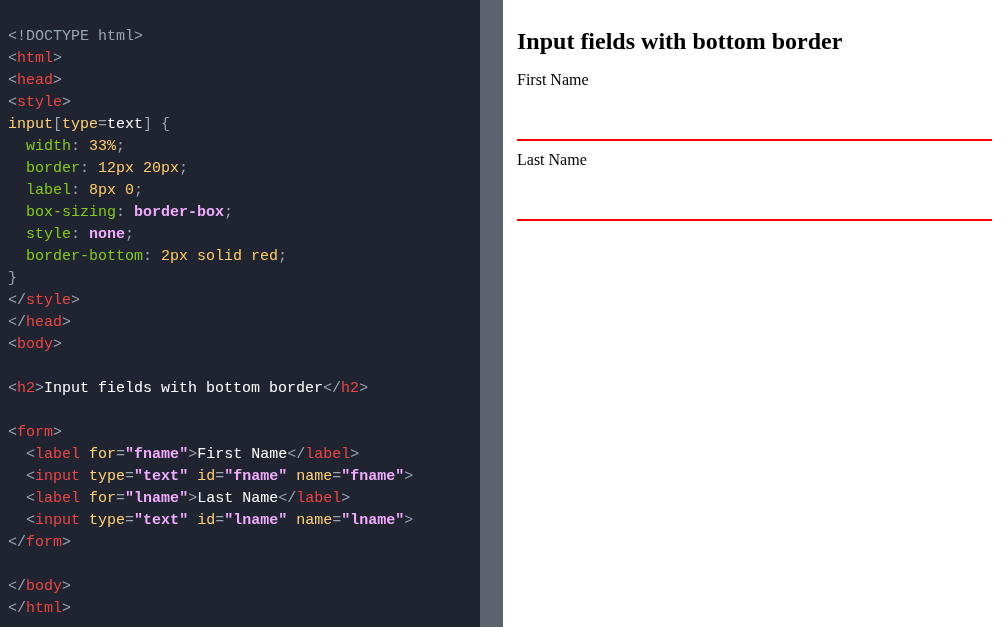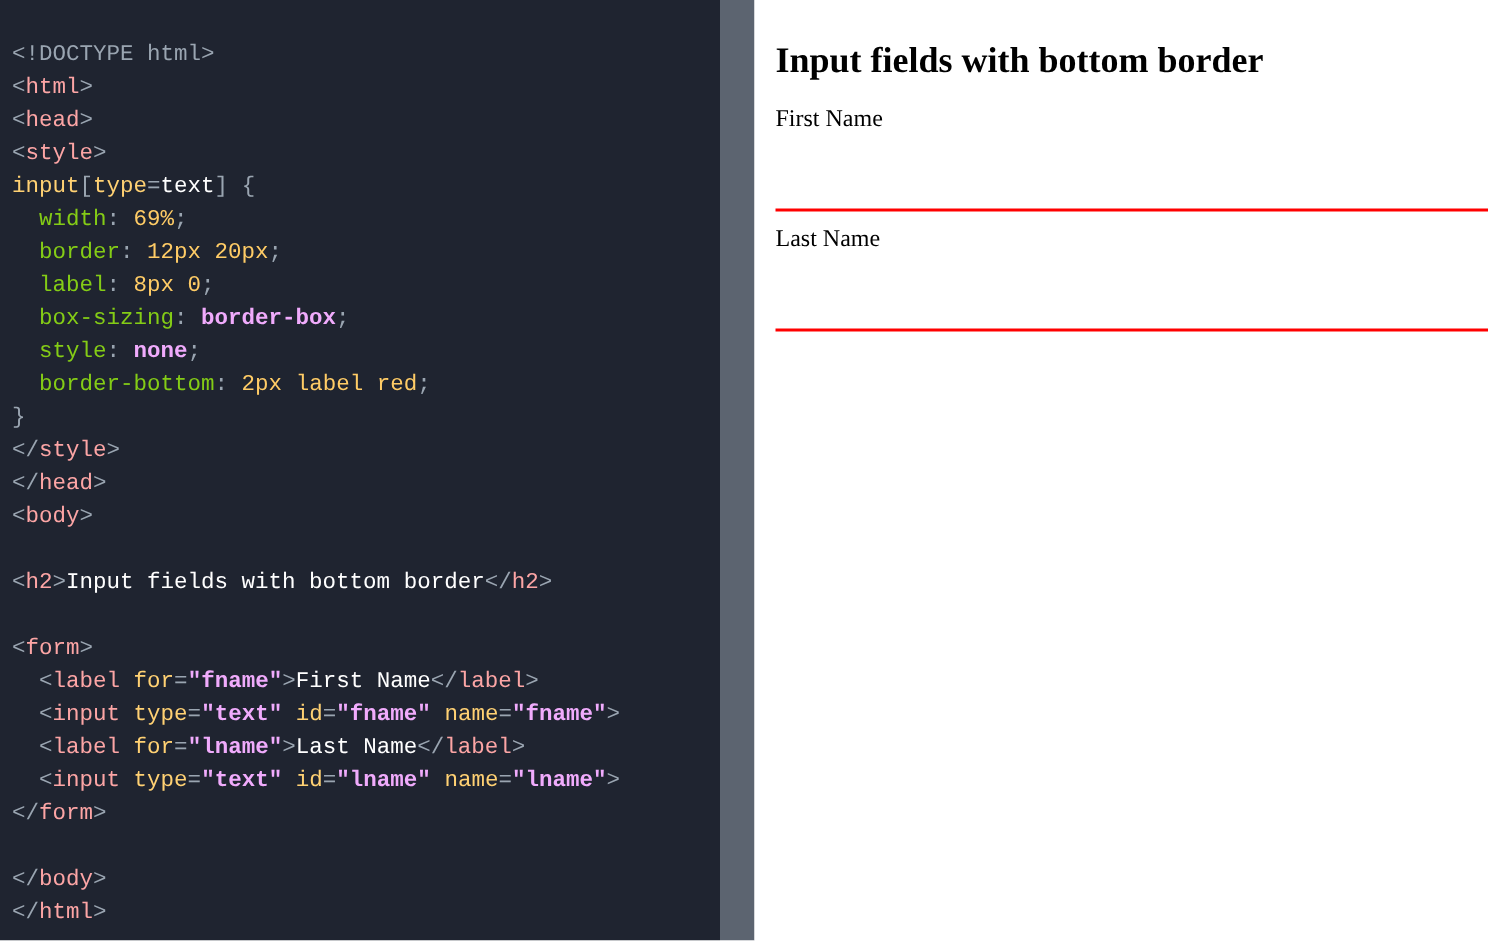--- a/index.html
+++ b/index.html
@@ -51,42 +51,42 @@
     padding: 12px 20px;
     margin: 8px 0 4px 0;
     box-sizing: border-box;
     border: none;
     border-bottom: 2px solid red;
     outline: none;
     font-size: 16px;
   }
   
   .t-bracket { color: #9aa5b1; }           
-  .t-tag     { color: #fca5a5; }           
+  .t-tag     { color: #ef4444; }           
   .t-attr    { color: #ffd173; }           
   .t-val     { color: #f0abfc; font-weight: bold; }           
   .t-prop    { color: #84cc16; }           
   .t-num     { color: #ffcc66; }           
   .t-text    { color: #ffffff; }           
 </style>
 </head>
 <body>
 
 <div class="code-panel">
 <span class="t-bracket">&lt;!DOCTYPE html&gt;</span>
 <span class="t-bracket">&lt;</span><span class="t-tag">html</span><span class="t-bracket">&gt;</span>
 <span class="t-bracket">&lt;</span><span class="t-tag">head</span><span class="t-bracket">&gt;</span>
 <span class="t-bracket">&lt;</span><span class="t-tag">style</span><span class="t-bracket">&gt;</span>
 <span class="t-attr">input</span><span class="t-bracket">[</span><span class="t-attr">type</span><span class="t-bracket">=</span><span class="t-text">text</span><span class="t-bracket">]</span> <span class="t-bracket">{</span>
-  <span class="t-prop">width</span><span class="t-bracket">:</span> <span class="t-num">69%</span><span class="t-bracket">;</span>
+  <span class="t-prop">width</span><span class="t-bracket">:</span> <span class="t-num">33%</span><span class="t-bracket">;</span>
   <span class="t-prop">border</span><span class="t-bracket">:</span> <span class="t-num">12px 20px</span><span class="t-bracket">;</span>
   <span class="t-prop">label</span><span class="t-bracket">:</span> <span class="t-num">8px 0</span><span class="t-bracket">;</span>
   <span class="t-prop">box-sizing</span><span class="t-bracket">:</span> <span class="t-val">border-box</span><span class="t-bracket">;</span>
   <span class="t-prop">style</span><span class="t-bracket">:</span> <span class="t-val">none</span><span class="t-bracket">;</span>
-  <span class="t-prop">border-bottom</span><span class="t-bracket">:</span> <span class="t-num">2px label red</span><span class="t-bracket">;</span>
+  <span class="t-prop">border-bottom</span><span class="t-bracket">:</span> <span class="t-num">2px solid red</span><span class="t-bracket">;</span>
 <span class="t-bracket">}</span>
 <span class="t-bracket">&lt;/</span><span class="t-tag">style</span><span class="t-bracket">&gt;</span>
 <span class="t-bracket">&lt;/</span><span class="t-tag">head</span><span class="t-bracket">&gt;</span>
 <span class="t-bracket">&lt;</span><span class="t-tag">body</span><span class="t-bracket">&gt;</span>
 
 <span class="t-bracket">&lt;</span><span class="t-tag">h2</span><span class="t-bracket">&gt;</span><span class="t-text">Input fields with bottom border</span><span class="t-bracket">&lt;/</span><span class="t-tag">h2</span><span class="t-bracket">&gt;</span>
 
 <span class="t-bracket">&lt;</span><span class="t-tag">form</span><span class="t-bracket">&gt;</span>
   <span class="t-bracket">&lt;</span><span class="t-tag">label</span> <span class="t-attr">for</span><span class="t-bracket">=</span><span class="t-val">"</span><span class="t-val">fname</span><span class="t-val">"</span><span class="t-bracket">&gt;</span><span class="t-text">First Name</span><span class="t-bracket">&lt;/</span><span class="t-tag">label</span><span class="t-bracket">&gt;</span>
   <span class="t-bracket">&lt;</span><span class="t-tag">input</span> <span class="t-attr">type</span><span class="t-bracket">=</span><span class="t-val">"</span><span class="t-val">text</span><span class="t-val">"</span> <span class="t-attr">id</span><span class="t-bracket">=</span><span class="t-val">"</span><span class="t-val">fname</span><span class="t-val">"</span> <span class="t-attr">name</span><span class="t-bracket">=</span><span class="t-val">"</span><span class="t-val">fname</span><span class="t-val">"</span><span class="t-bracket">&gt;</span>

